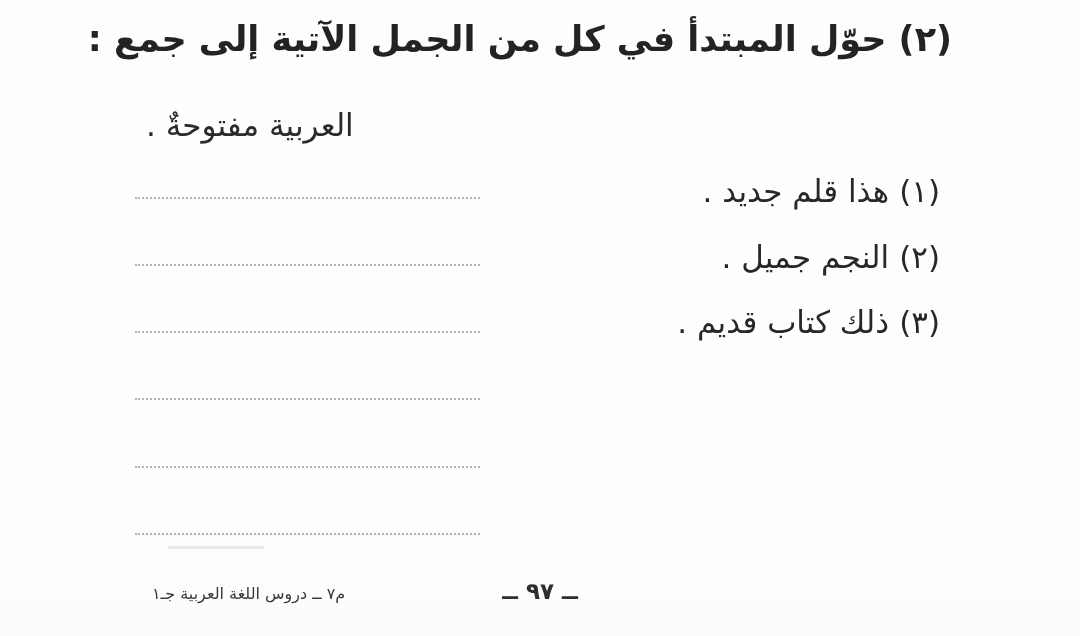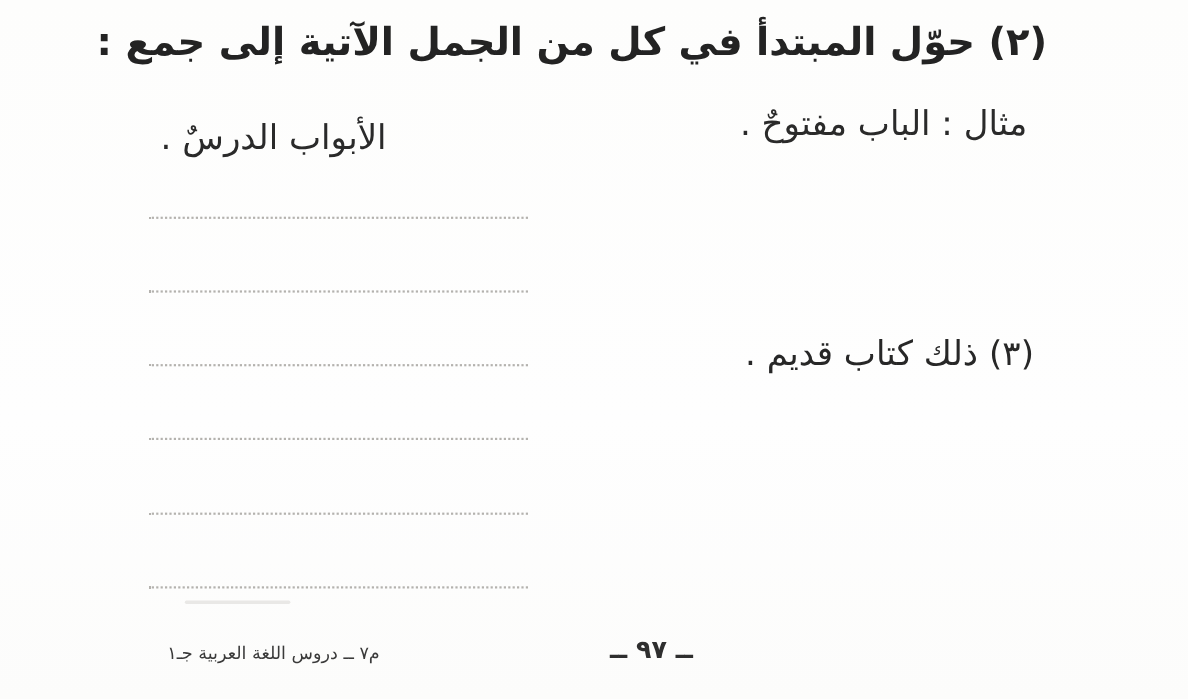--- a/index.html
+++ b/index.html
@@ -75,38 +75,43 @@
     top: 584px; left: 116px;
     font-size: 16px;
     color: #3a3a3a;
     white-space: nowrap;
     margin-left: 36px;
   }
   .page-number {
     position: absolute;
     top: 578px; left: 450px;
     width: 180px;
-    text-align: right;
+    text-align: center;
     font-size: 23px;
     font-weight: bold;
     color: #2e2e2e;
     white-space: nowrap;
   }
 </style>
 </head>
 <body>
 
 <div class="page">
 
   <div class="title rtl">(٢) حوّل المبتدأ في كل من الجمل الآتية إلى جمع :</div>
 
-  <div class="example-sentence rtl">مثال : الباب مفتوحٌ .</div>
 
-  <div class="example-answer rtl">الأبواب الدرسٌ .</div>
+  <div class="example-answer rtl">العربية مفتوحةٌ .</div>
 
+  <div class="item rtl" style="top:168px">
+    <span class="num">(١)</span><span>هذا قلم جديد .</span>
+  </div>
+  <div class="item rtl" style="top:234px">
+    <span class="num">(٢)</span><span>النجم جميل .</span>
+  </div>
   <div class="item rtl" style="top:299px">
     <span class="num">(٣)</span><span>ذلك كتاب قديم .</span>
   </div>
 
   <div class="dots" style="top:197px"></div>
   <div class="dots" style="top:264px"></div>
   <div class="dots" style="top:331px"></div>
   <div class="dots" style="top:398px"></div>
   <div class="dots" style="top:466px"></div>
   <div class="dots" style="top:533px"></div>

